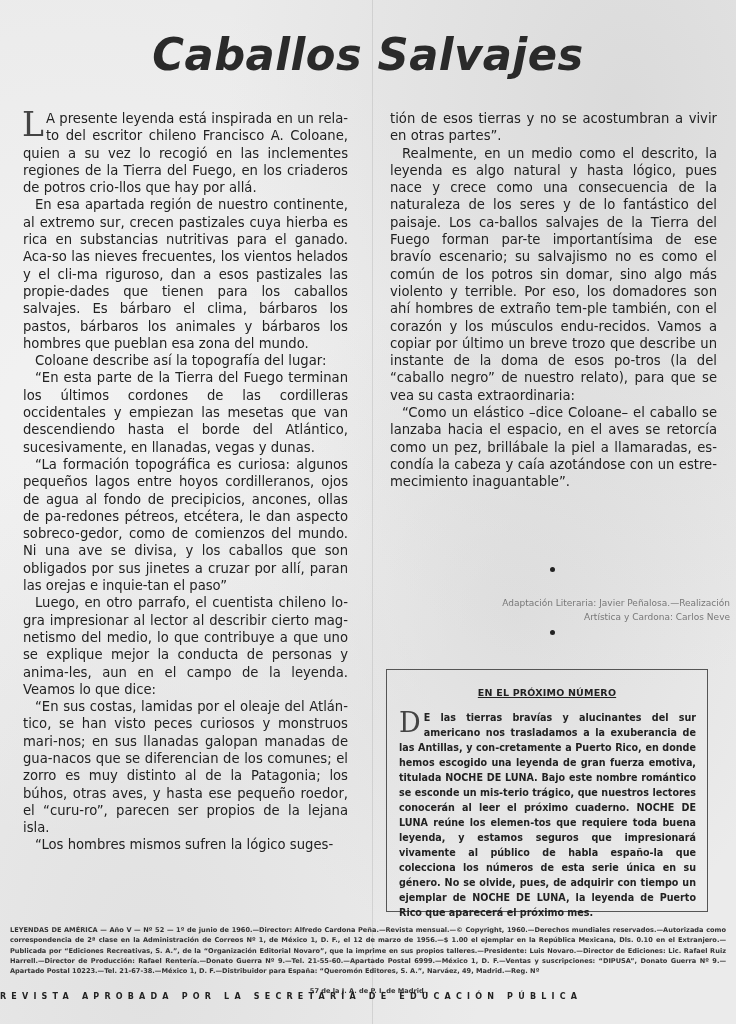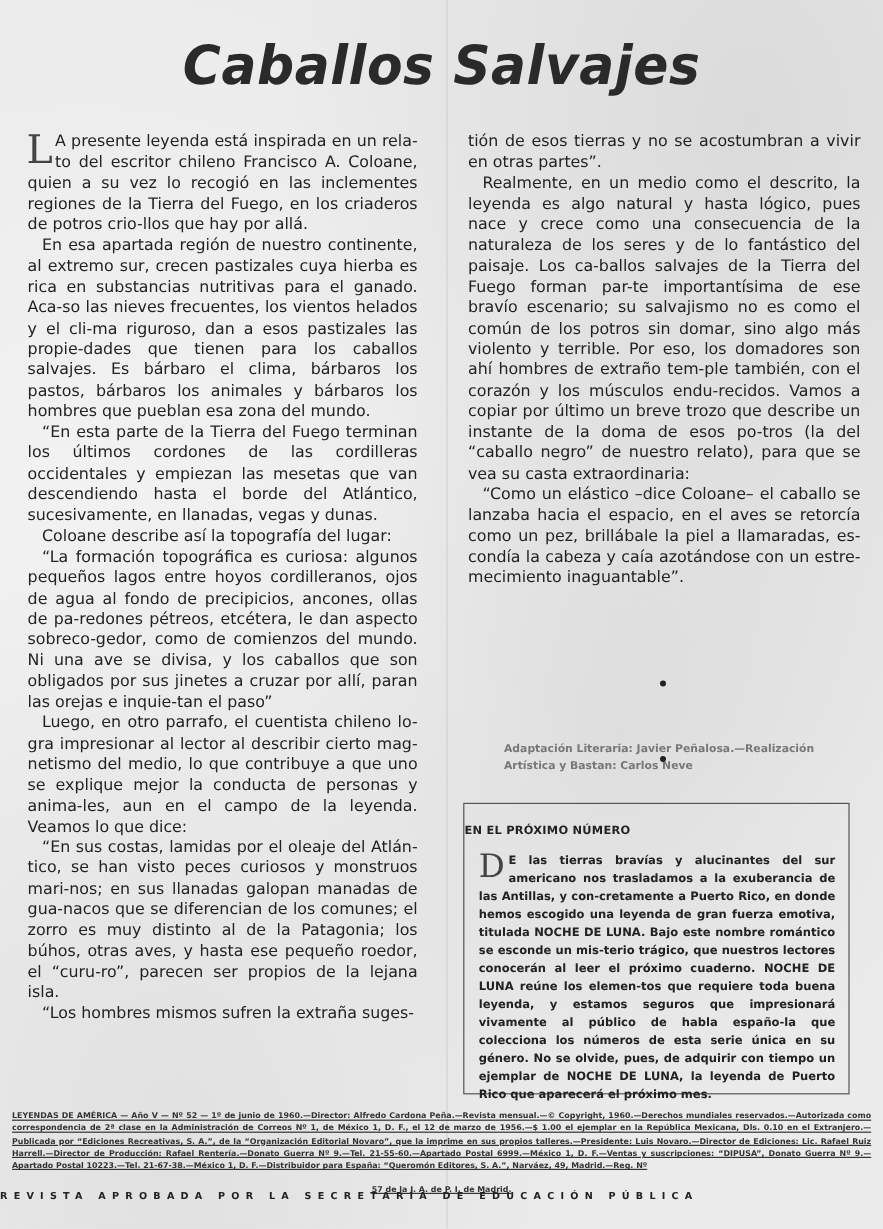--- a/index.html
+++ b/index.html
@@ -26,85 +26,84 @@
   }
   .col-left { left: 23px; top: 110px; width: 325px; }
   .col-right { left: 390px; top: 110px; width: 327px; }
   .col p { margin: 0; text-indent: 12px; hyphens: manual; }
   .col p.noindent { text-indent: 0; }
   .dropcap {
     float: left; font-family: "DejaVu Serif", serif; font-size: 33px; line-height: 28px;
     margin: 1px 2px 0 -1px; color: #444;
   }
   .credits {
-    position: absolute; left: 420px; top: 618px; width: 310px; text-align: left;
-    font-size: 9px; line-height: 14px; font-weight: bold; color: #777;
+    position: absolute; left: 420px; top: 596px; width: 310px; text-align: right;
+    font-size: 9px; line-height: 14px; font-weight: normal; color: #777;
   }
   .bullet {
     position: absolute; width: 5px; height: 5px; border-radius: 50%; background: #222;
   }
   .box {
     position: absolute; left: 386px; top: 669px; width: 322px; height: 243px;
     border: 1px solid #555; box-sizing: border-box;
   }
   .box-title {
-    position: absolute; left: 0; top: 17px; width: 100%; text-align: left;
-    font-size: 9.5px; font-weight: bold; letter-spacing: 0.2px; color: #222;
+    position: absolute; left: 0; top: 17px; width: 100%; text-align: center;
+    font-size: 9.5px; font-weight: bold; letter-spacing: 0.2px; color: #222; text-decoration: underline;
   }
   .box-body {
     position: absolute; left: 12px; top: 40px; width: 297px;
     font-size: 9.6px; line-height: 15px; font-weight: bold; text-align: justify; color: #222;
   }
   .box-body .dropcap2 {
     float: left; font-family: "DejaVu Serif", serif; font-weight: normal;
     font-size: 27px; line-height: 22px; margin: 2px 3px 0 0; color: #444;
   }
   .footer {
     position: absolute; left: 10px; top: 925px; width: 716px;
     font-size: 6.6px; line-height: 10.3px; font-weight: bold; color: #333; text-align: justify;
     text-align-last: left;
-    text-decoration: underline;
   }
   .footer .reg { display: block; text-align: center; text-align-last: center; margin-top: 10px; }
   .approval {
     position: absolute; left: 0; top: 992px; width: 736px; text-align: left;
     font-size: 8px; font-weight: bold; letter-spacing: 5.2px; color: #222;
   }
   .crease {
     position: absolute; border-left: 1px solid rgba(150,150,150,0.5);
   }
 </style>
 </head>
 <body>
 
 <div class="crease" style="left:372px; top:0; height:1024px; border-left-color: rgba(170,170,170,0.35);"></div>
 
 <h1 class="title">Caballos Salvajes</h1>
 
 <div class="col col-left">
   <p class="noindent"><span class="dropcap">L</span><span>A presente leyenda está inspirada en un rela-to del escritor chileno Francisco A. Coloane, quien a su vez lo recogió en las inclementes regiones de la Tierra del Fuego, en los criaderos de potros crio-llos que hay por allá.</span></p>
   <p>En esa apartada región de nuestro continente, al extremo sur, crecen pastizales cuya hierba es rica en substancias nutritivas para el ganado. Aca-so las nieves frecuentes, los vientos helados y el cli-ma riguroso, dan a esos pastizales las propie-dades que tienen para los caballos salvajes. Es bárbaro el clima, bárbaros los pastos, bárbaros los animales y bárbaros los hombres que pueblan esa zona del mundo.</p>
+  <p>Coloane describe así la topografía del lugar:</p>
   <p>“En esta parte de la Tierra del Fuego terminan los últimos cordones de las cordilleras occidentales y empiezan las mesetas que van descendiendo hasta el borde del Atlántico, sucesivamente, en llanadas, vegas y dunas.</p>
-  <p>Coloane describe así la topografía del lugar:</p>
   <p>“La formación topográfica es curiosa: algunos pequeños lagos entre hoyos cordilleranos, ojos de agua al fondo de precipicios, ancones, ollas de pa-redones pétreos, etcétera, le dan aspecto sobreco-gedor, como de comienzos del mundo. Ni una ave se divisa, y los caballos que son obligados por sus jinetes a cruzar por allí, paran las orejas e inquie-tan el paso”</p>
   <p>Luego, en otro parrafo, el cuentista chileno lo-gra impresionar al lector al describir cierto mag-netismo del medio, lo que contribuye a que uno se explique mejor la conducta de personas y anima-les, aun en el campo de la leyenda. Veamos lo que dice:</p>
   <p>“En sus costas, lamidas por el oleaje del Atlán-tico, se han visto peces curiosos y monstruos mari-nos; en sus llanadas galopan manadas de gua-nacos que se diferencian de los comunes; el zorro es muy distinto al de la Patagonia; los búhos, otras aves, y hasta ese pequeño roedor, el “curu-ro”, parecen ser propios de la lejana isla.</p>
-  <p>“Los hombres mismos sufren la extraña suges-</p>
+  <p>“Los hombres mismos sufren la lógico suges-</p>
 </div>
 
 <div class="col col-right">
   <p class="noindent">tión de esos tierras y no se acostumbran a vivir en otras partes”.</p>
   <p>Realmente, en un medio como el descrito, la leyenda es algo natural y hasta lógico, pues nace y crece como una consecuencia de la naturaleza de los seres y de lo fantástico del paisaje. Los ca-ballos salvajes de la Tierra del Fuego forman par-te importantísima de ese bravío escenario; su salvajismo no es como el común de los potros sin domar, sino algo más violento y terrible. Por eso, los domadores son ahí hombres de extraño tem-ple también, con el corazón y los músculos endu-recidos. Vamos a copiar por último un breve trozo que describe un instante de la doma de esos po-tros (la del “caballo negro” de nuestro relato), para que se vea su casta extraordinaria:</p>
   <p>“Como un elástico –dice Coloane– el caballo se lanzaba hacia el espacio, en el aves se retorcía como un pez, brillábale la piel a llamaradas, es-condía la cabeza y caía azotándose con un estre-mecimiento inaguantable”.</p>
 </div>
 
 <div class="bullet" style="left:550px; top:567px;"></div>
 <div class="credits">
   <div>Adaptación Literaria: Javier Peñalosa.—Realización</div>
-  <div>Artística y Bastan: Carlos Neve</div>
+  <div>Artística y Cardona: Carlos Neve</div>
 </div>
 <div class="bullet" style="left:550px; top:630px;"></div>
 
 <div class="box">
   <div class="box-title">EN EL PRÓXIMO NÚMERO</div>
   <div class="box-body">
     <span class="dropcap2">D</span><span>E las tierras bravías y alucinantes del sur americano nos trasladamos a la exuberancia de las Antillas, y con-cretamente a Puerto Rico, en donde hemos escogido una leyenda de gran fuerza emotiva, titulada NOCHE DE LUNA. Bajo este nombre romántico se esconde un mis-terio trágico, que nuestros lectores conocerán al leer el próximo cuaderno. NOCHE DE LUNA reúne los elemen-tos que requiere toda buena leyenda, y estamos seguros que impresionará vivamente al público de habla españo-la que colecciona los números de esta serie única en su género. No se olvide, pues, de adquirir con tiempo un ejemplar de NOCHE DE LUNA, la leyenda de Puerto Rico que aparecerá el próximo mes.</span>
   </div>
 </div>
 

